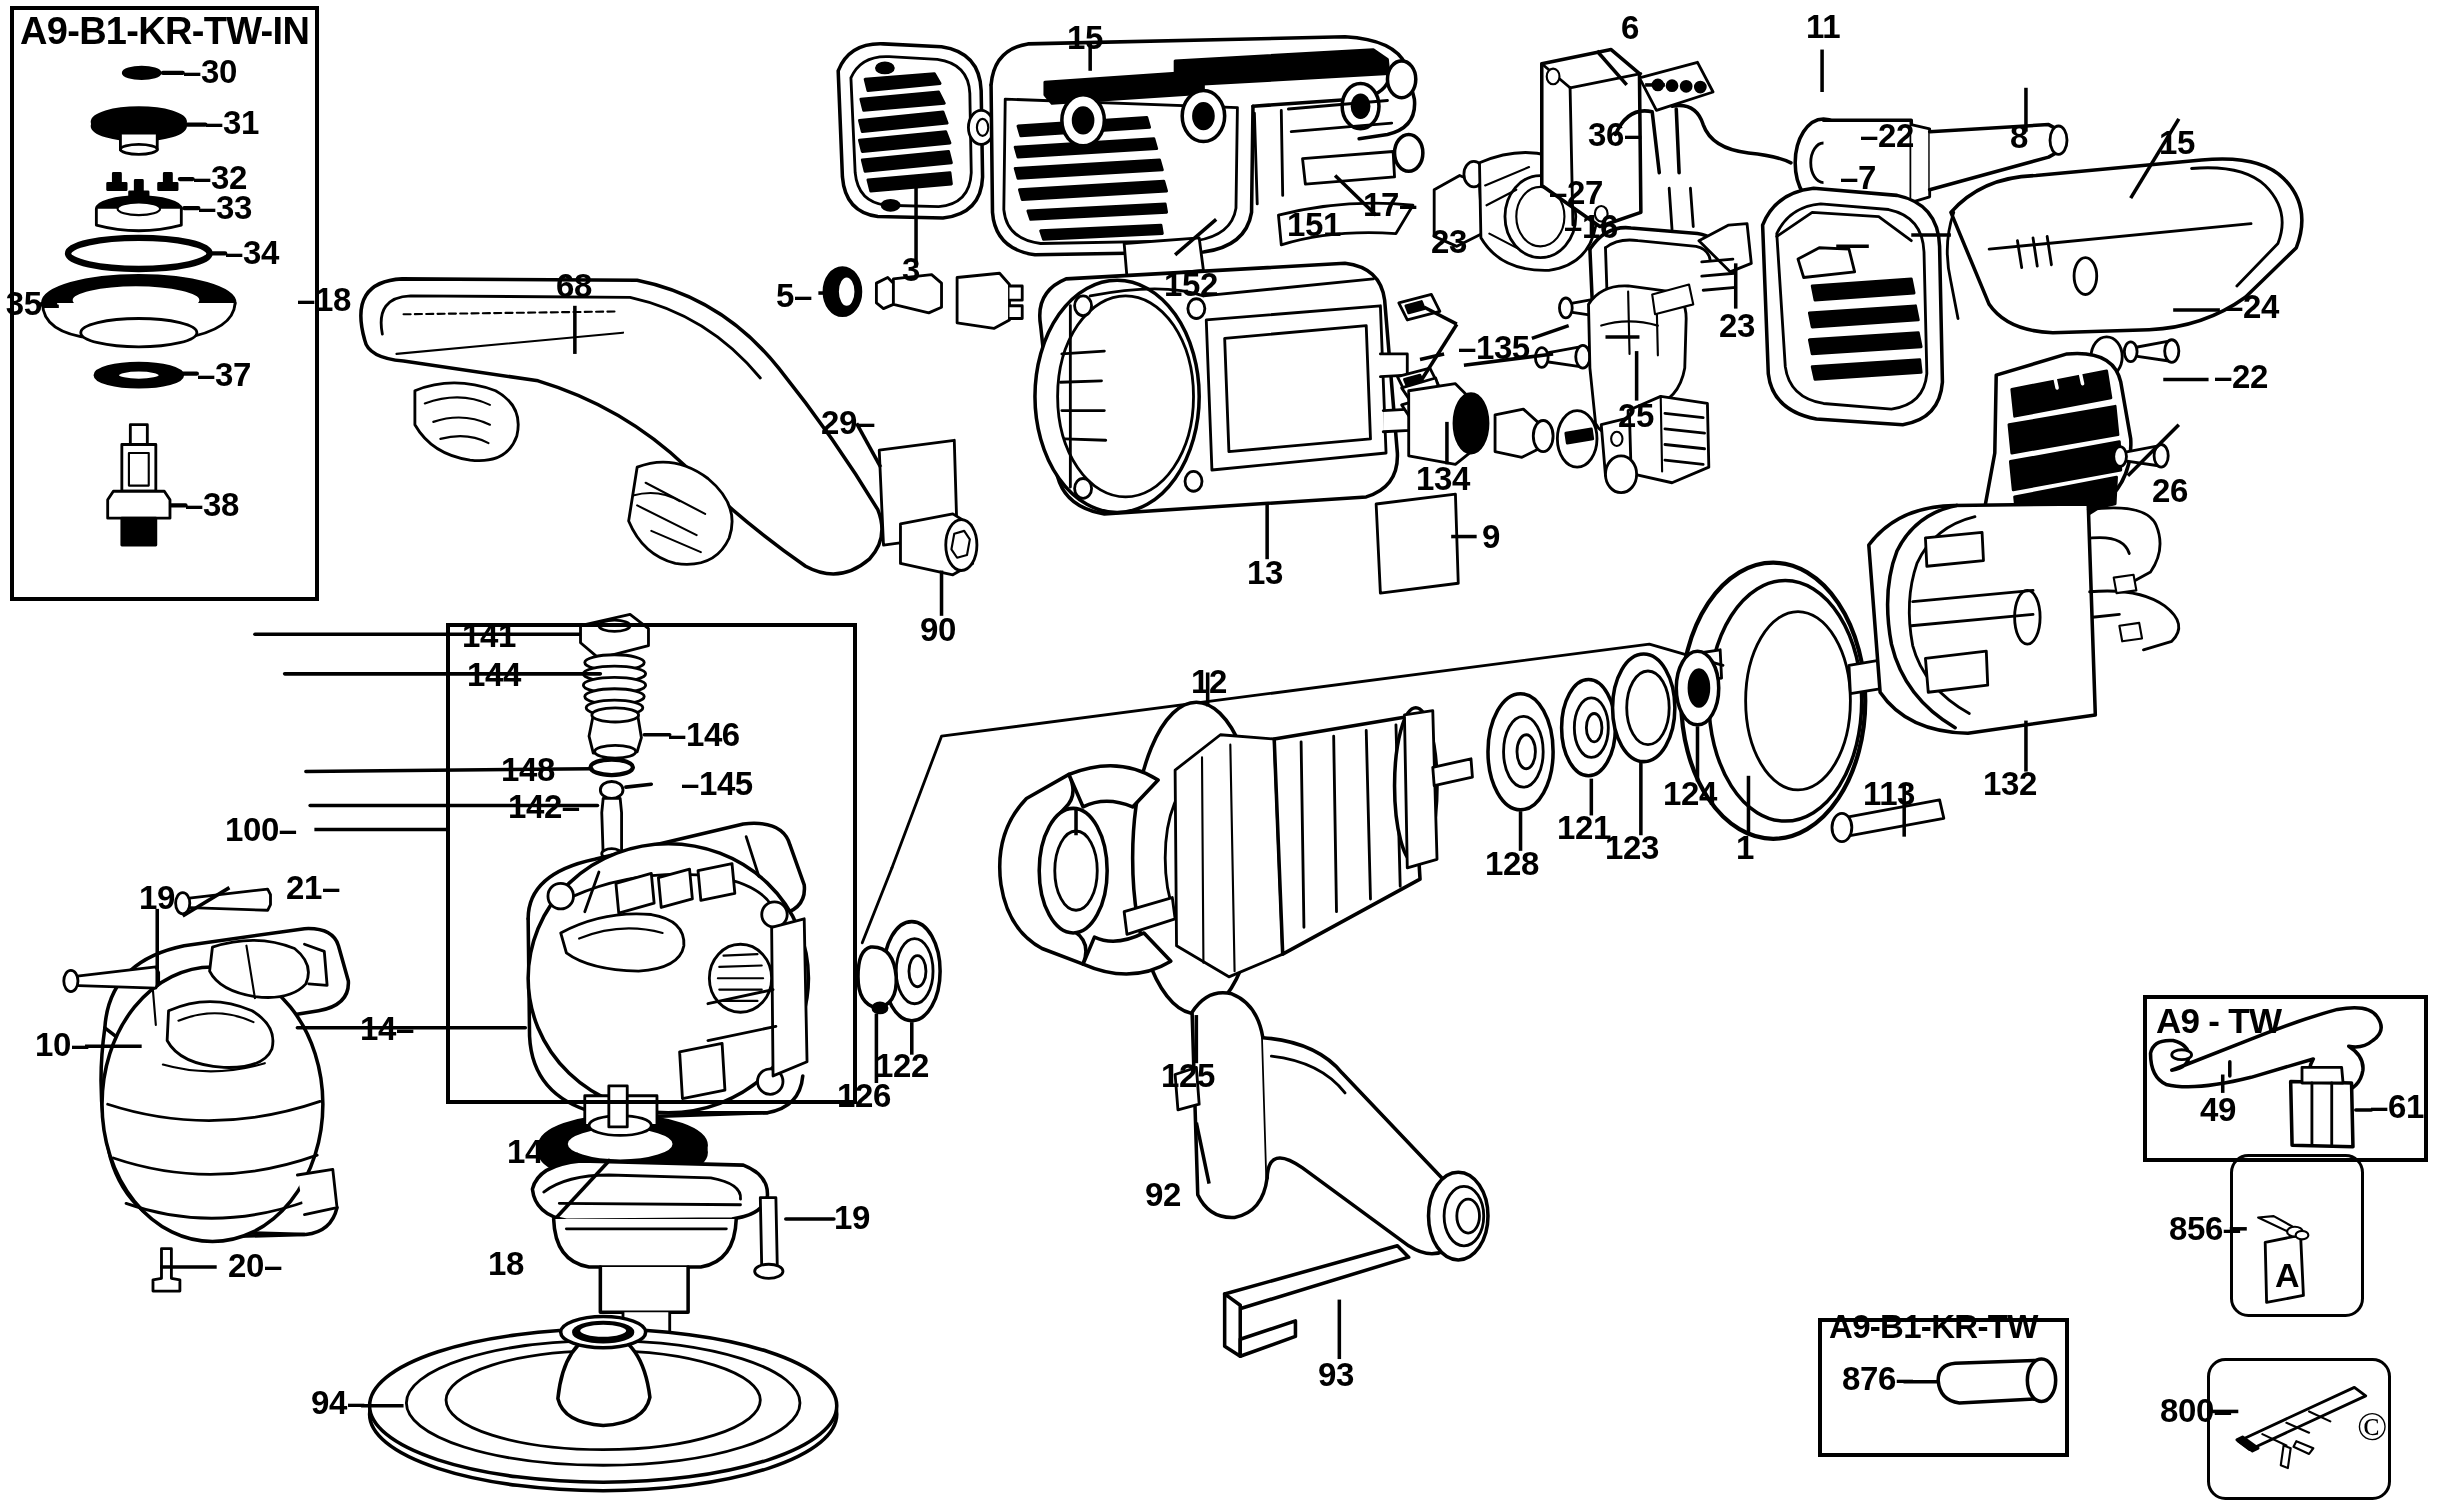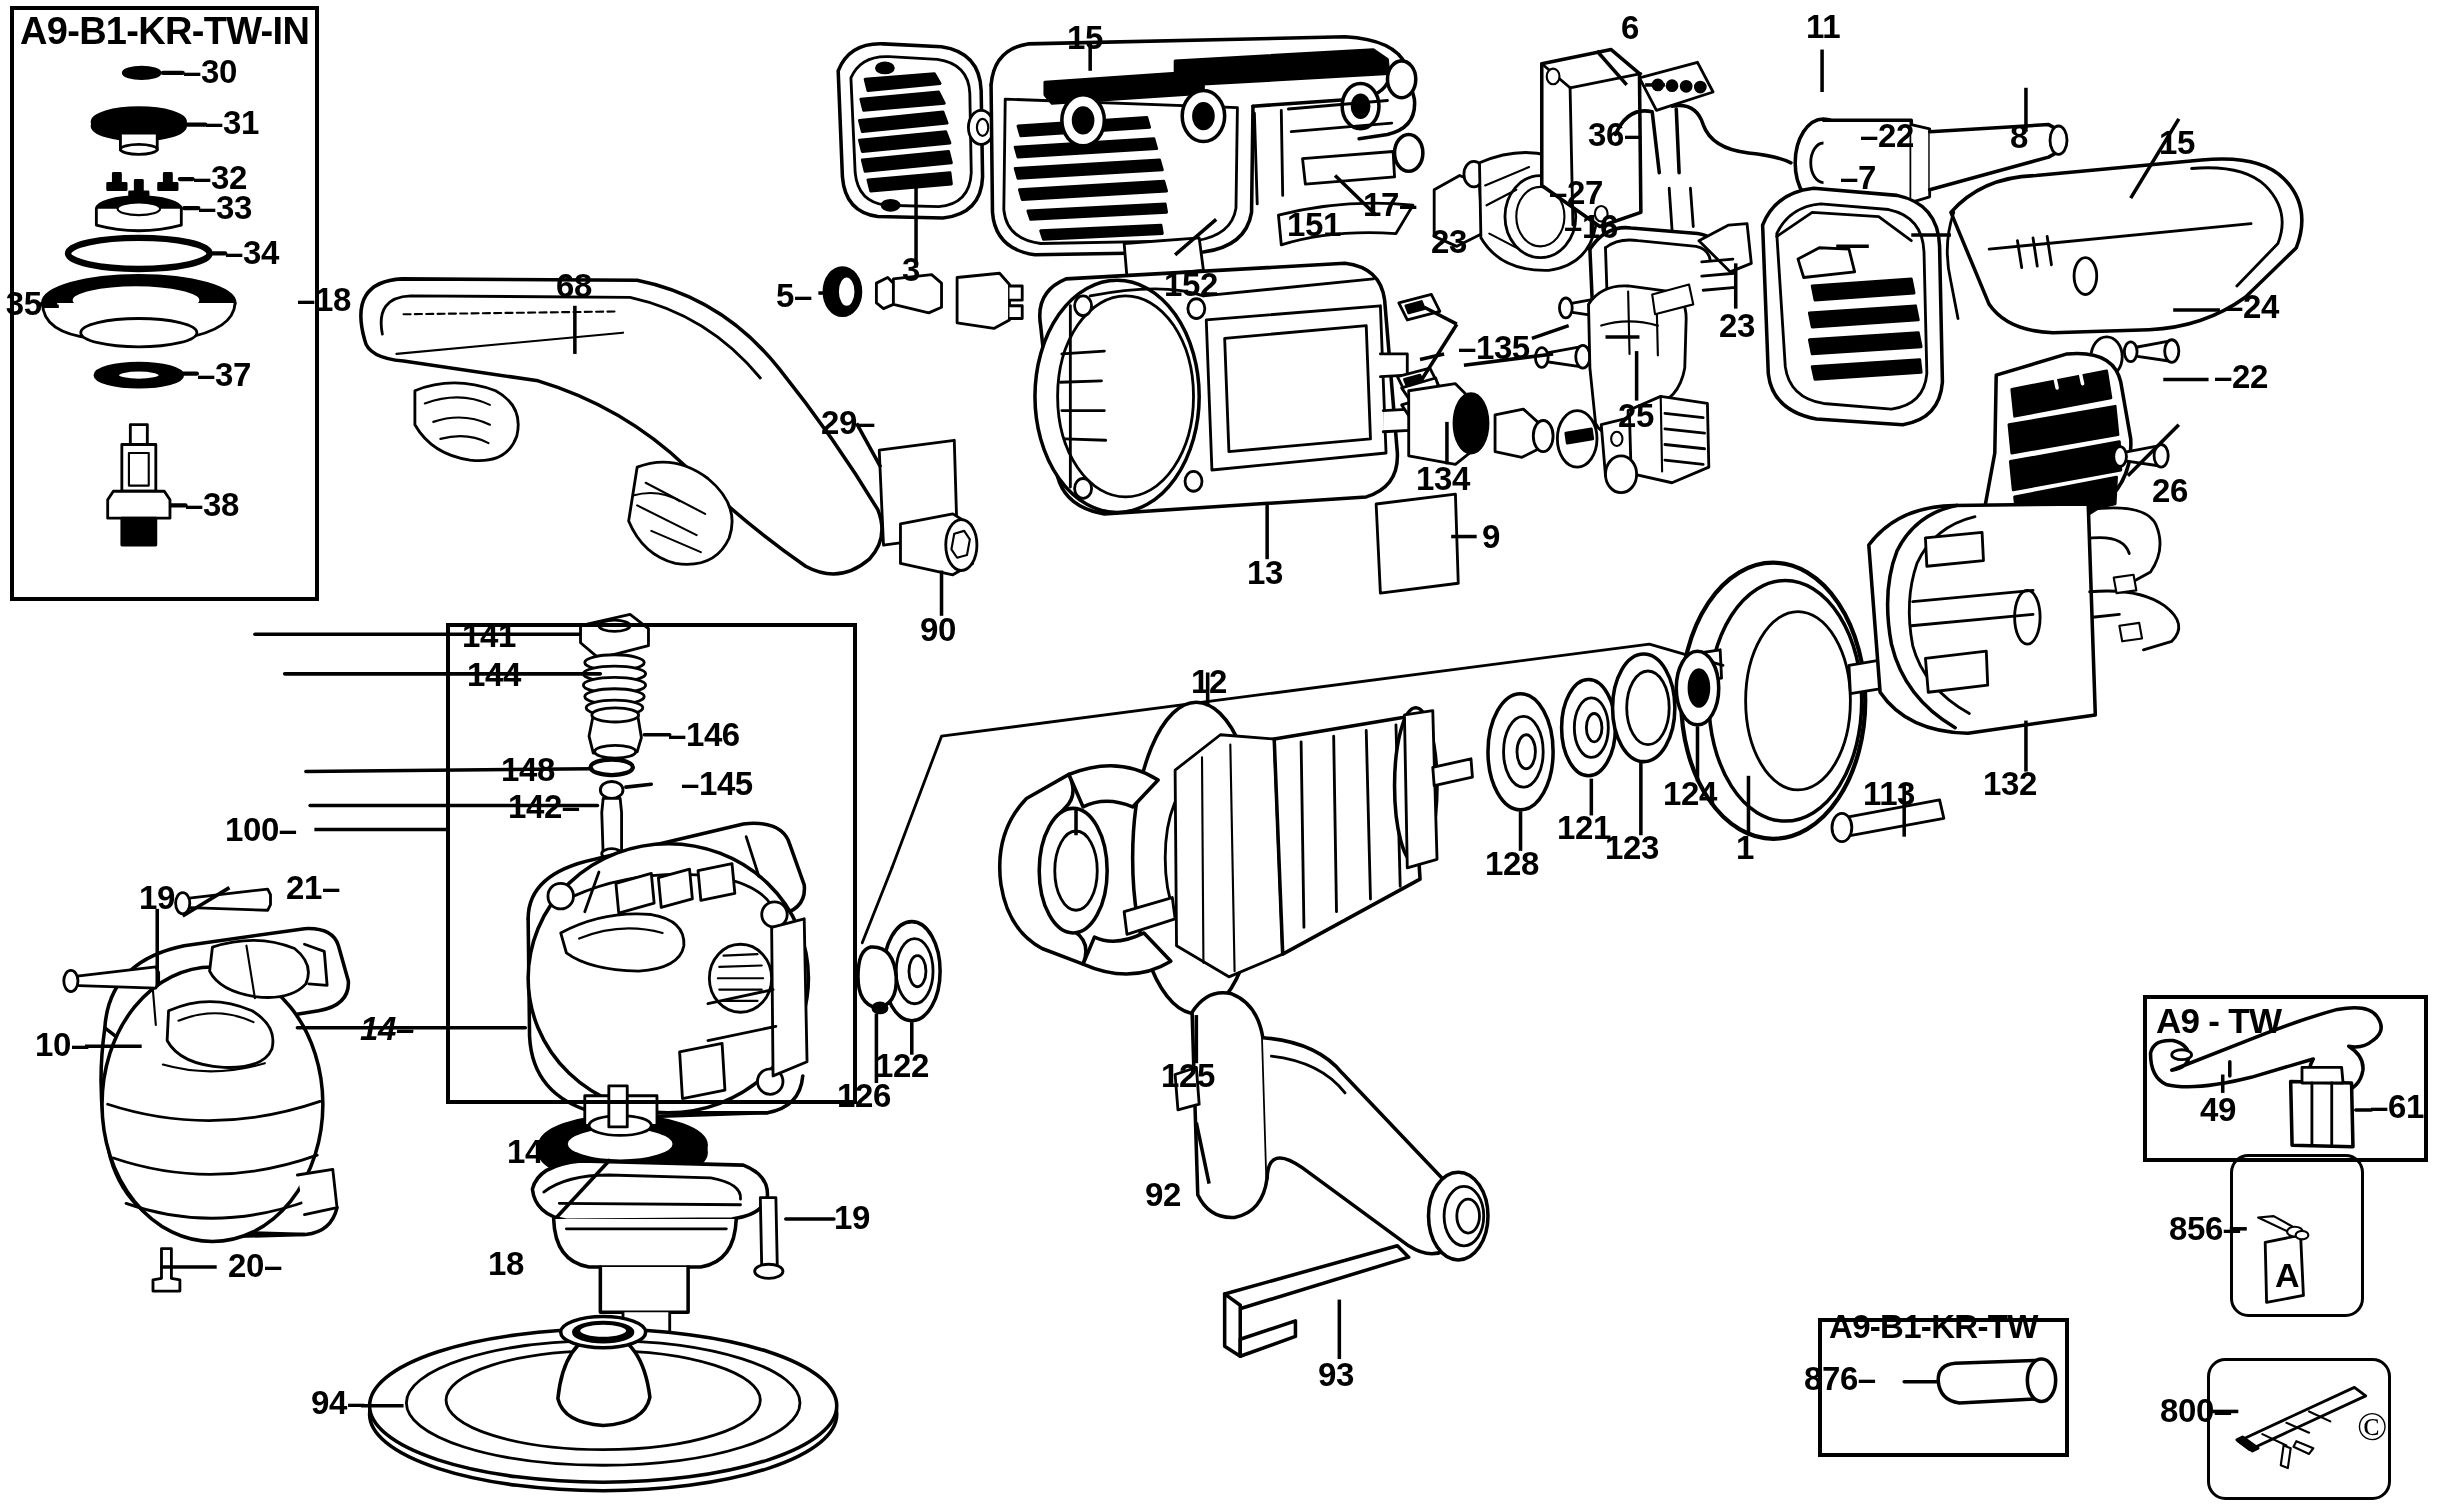--- a/index.html
+++ b/index.html
@@ -669,39 +669,39 @@
 <span class="lbl n" style="left:1161px;top:1059px;">125</span>
 <span class="lbl n" style="left:875px;top:1049px;">122</span>
 <span class="lbl n" style="left:837px;top:1079px;">126</span>
 
 <span class="lbl n" style="left:462px;top:619px;">141</span>
 <span class="lbl n" style="left:467px;top:658px;">144</span>
 <span class="lbl n" style="left:668px;top:718px;">–146</span>
 <span class="lbl n" style="left:501px;top:753px;">148</span>
 <span class="lbl n" style="left:681px;top:767px;">–145</span>
 <span class="lbl n" style="left:508px;top:790px;">142–</span>
-<span class="lbl n" style="left:360px;top:1012px;font-style:italic;">14–</span>
+<span class="lbl n" style="left:360px;top:1012px;">14–</span>
 <span class="lbl n" style="left:507px;top:1135px;">147–</span>
 <span class="lbl n" style="left:225px;top:813px;">100–</span>
 
 <span class="lbl n" style="left:286px;top:871px;">21–</span>
 <span class="lbl n" style="left:139px;top:881px;">19</span>
 <span class="lbl n" style="left:35px;top:1028px;">10–</span>
 <span class="lbl n" style="left:228px;top:1249px;">20–</span>
 <span class="lbl n" style="left:488px;top:1247px;">18</span>
 <span class="lbl n" style="left:834px;top:1201px;">19</span>
 <span class="lbl n" style="left:1145px;top:1178px;">92</span>
 <span class="lbl n" style="left:1318px;top:1358px;">93</span>
 <span class="lbl n" style="left:311px;top:1386px;">94–</span>
 
 <span class="lbl n" style="left:2200px;top:1093px;">49</span>
 <span class="lbl n" style="left:2370px;top:1090px;">–61</span>
 <span class="lbl n" style="left:2169px;top:1212px;">856–</span>
 <span class="lbl n" style="left:2160px;top:1394px;">800–</span>
-<span class="lbl n" style="left:1804px;top:1362px;">876–</span>
+<span class="lbl n" style="left:1842px;top:1362px;">876–</span>
 
 <svg class="art" style="pointer-events:none;" viewBox="0 0 3444 2129">
   <g stroke="#000" stroke-width="5" fill="none">
     <line x1="3174" y1="1736" x2="3150" y2="1736"></line>
     <line x1="3162" y1="1994" x2="3118" y2="1994"></line>
   </g>
 </svg>
 
 </div>
 

